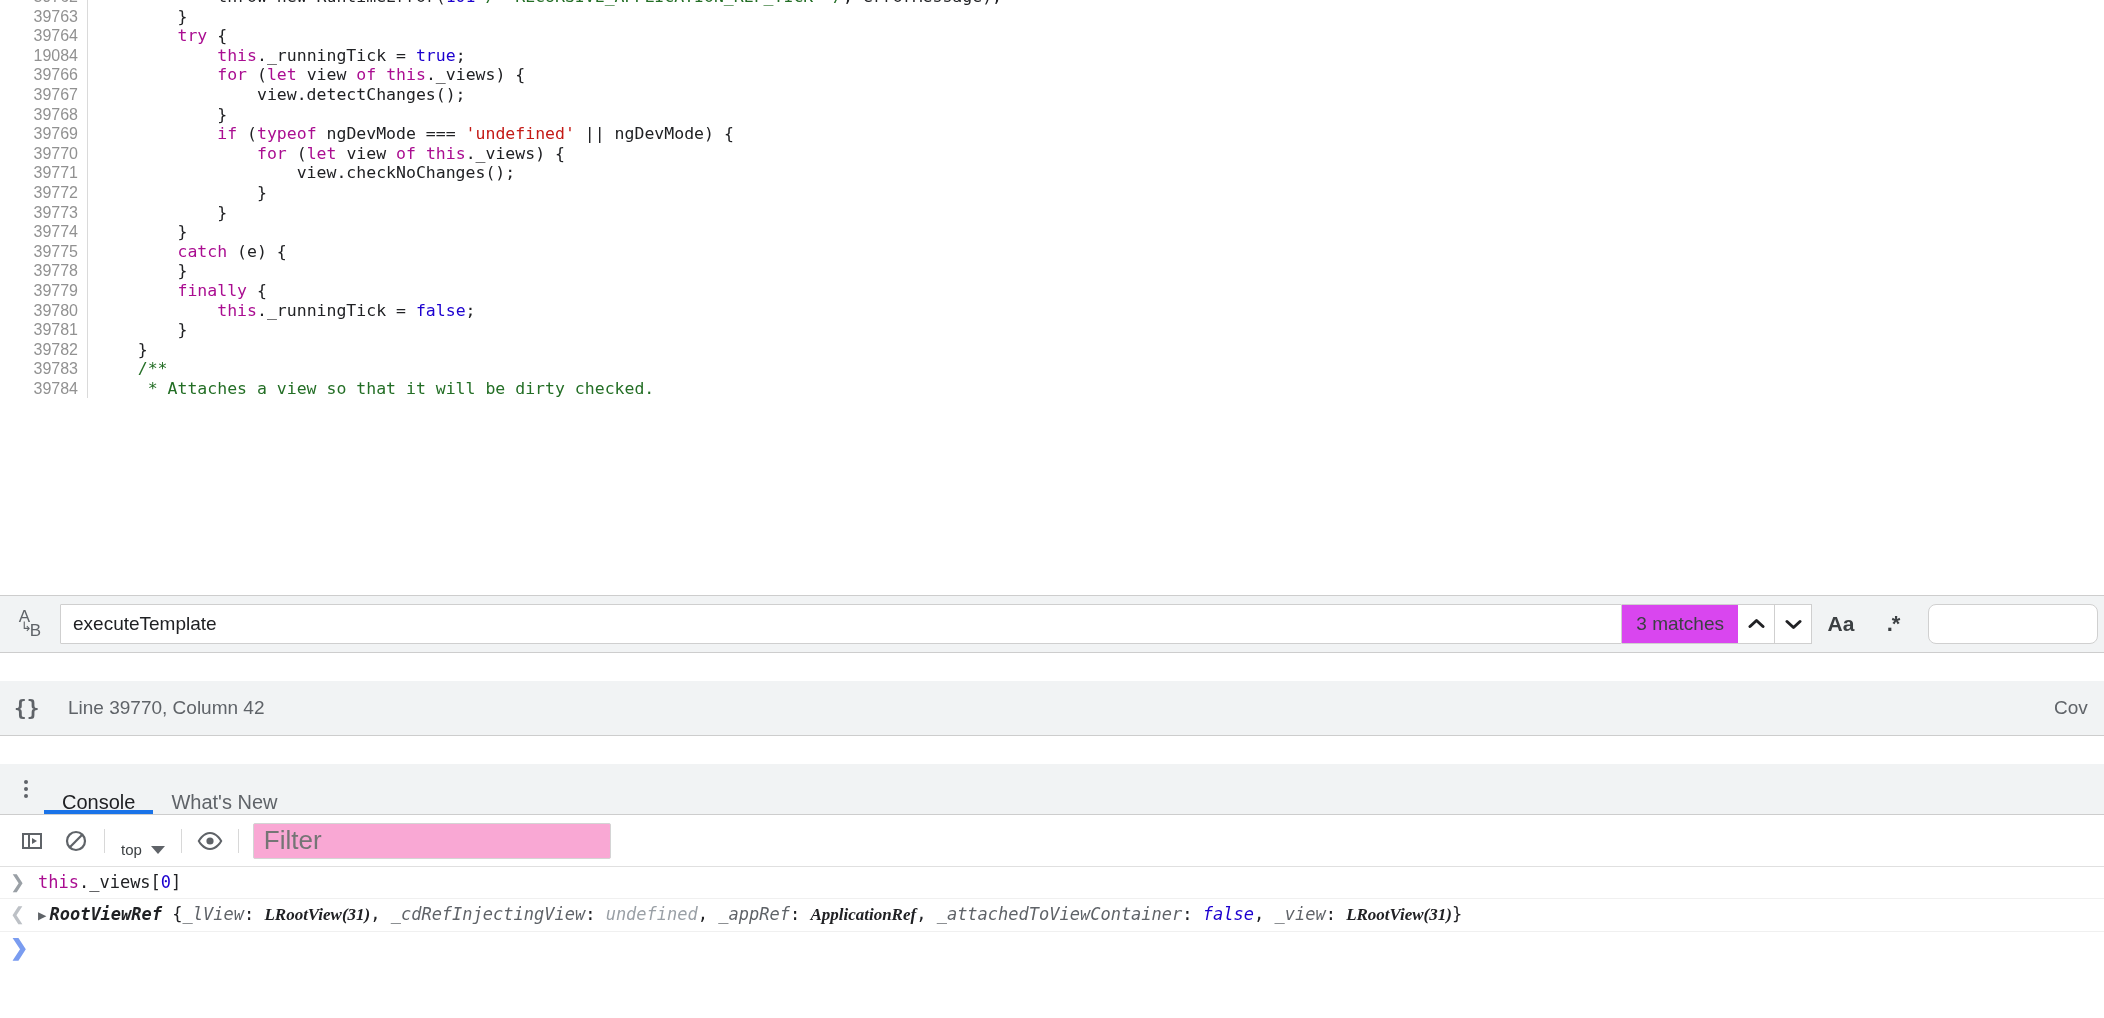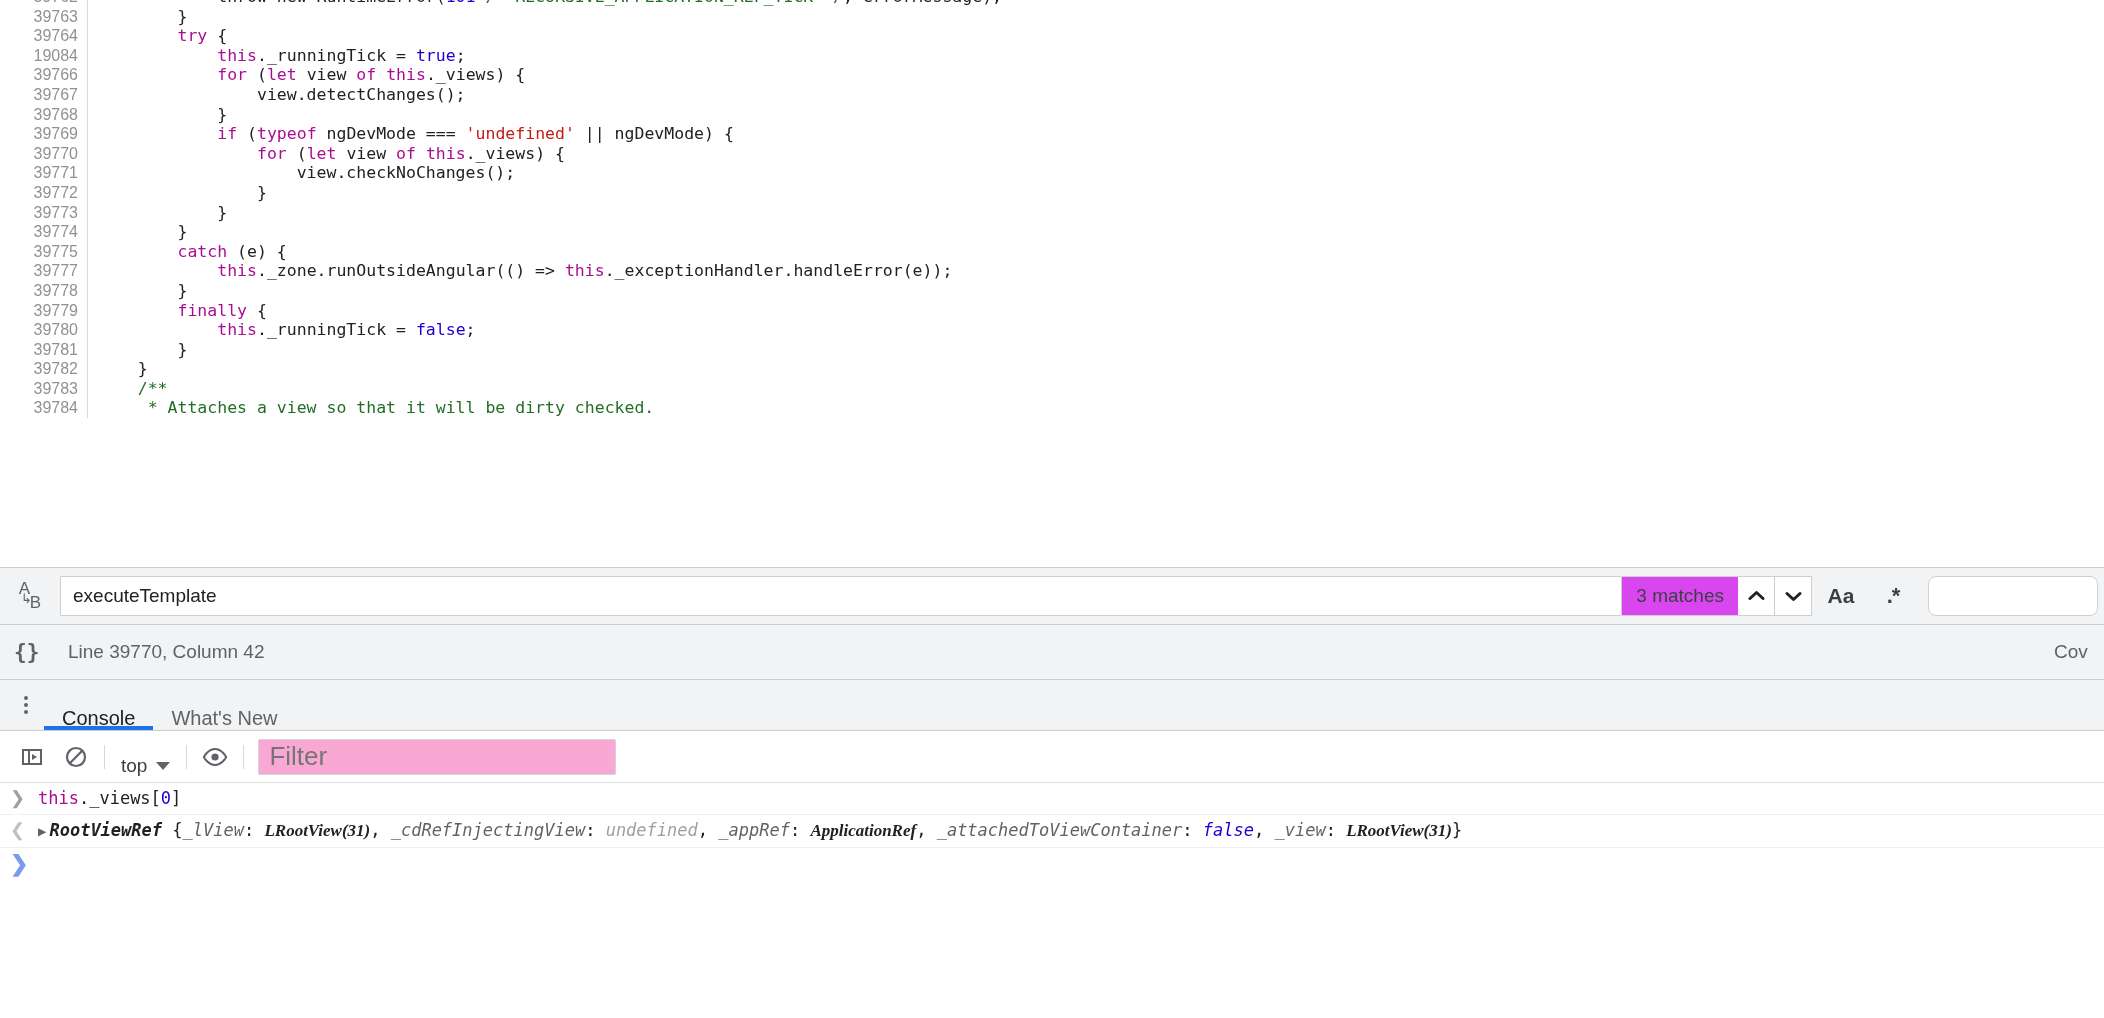--- a/index.html
+++ b/index.html
@@ -11,20 +11,21 @@
     font-family: "Liberation Sans", sans-serif;
     overflow: hidden;
   }
 
   #app {
     width: 2104px;
     height: 1018px;
     display: flex;
     flex-direction: column;
     background: #ffffff;
+    gap: 28px;
   }
 
   
   .editor {
     position: relative;
     height: 567px;
     overflow: hidden;
     background: #ffffff;
   }
   .code-scroll {
@@ -240,21 +241,21 @@
     display: flex; align-items: center; justify-content: center;
     color: #5f6368;
     cursor: pointer;
   }
   .ctb-sep {
     width: 1px; height: 24px; background: #d8d8d8; margin: 0 6px;
   }
   .ctx-select {
     display: flex; align-items: center; gap: 9px;
     padding: 0 10px; height: 36px;
-    font-size: 19px; color: #3c4043;
+    font-size: 15px; color: #3c4043;
     cursor: pointer;
     margin-top: 18px;
   }
   .caret-down {
     width: 0; height: 0;
     border-left: 7px solid transparent;
     border-right: 7px solid transparent;
     border-top: 8px solid #5f6368;
   }
   .filter-input {
@@ -329,21 +330,20 @@
         <div class="code-line"><div class="ln">39766</div><div class="code-text"><span class="tok-plain">            </span><span class="tok-kw">for</span><span class="tok-plain"> (</span><span class="tok-kw">let</span><span class="tok-plain"> view </span><span class="tok-kw">of</span><span class="tok-plain"> </span><span class="tok-kw">this</span><span class="tok-plain">._views) {</span></div></div>
         <div class="code-line"><div class="ln">39767</div><div class="code-text"><span class="tok-plain">                view.detectChanges();</span></div></div>
         <div class="code-line"><div class="ln">39768</div><div class="code-text"><span class="tok-plain">            }</span></div></div>
         <div class="code-line"><div class="ln">39769</div><div class="code-text"><span class="tok-plain">            </span><span class="tok-kw">if</span><span class="tok-plain"> (</span><span class="tok-kw">typeof</span><span class="tok-plain"> ngDevMode === </span><span class="tok-str">'undefined'</span><span class="tok-plain"> || ngDevMode) {</span></div></div>
         <div class="code-line"><div class="ln">39770</div><div class="code-text"><span class="tok-plain">                </span><span class="tok-kw">for</span><span class="tok-plain"> (</span><span class="tok-kw">let</span><span class="tok-plain"> view </span><span class="tok-kw">of</span><span class="tok-plain"> </span><span class="tok-kw">this</span><span class="tok-plain">._views) {</span></div></div>
         <div class="code-line"><div class="ln">39771</div><div class="code-text"><span class="tok-plain">                    view.checkNoChanges();</span></div></div>
         <div class="code-line"><div class="ln">39772</div><div class="code-text"><span class="tok-plain">                }</span></div></div>
         <div class="code-line"><div class="ln">39773</div><div class="code-text"><span class="tok-plain">            }</span></div></div>
         <div class="code-line"><div class="ln">39774</div><div class="code-text"><span class="tok-plain">        }</span></div></div>
         <div class="code-line"><div class="ln">39775</div><div class="code-text"><span class="tok-plain">        </span><span class="tok-kw">catch</span><span class="tok-plain"> (e) {</span></div></div>
-        <div class="code-line"><div class="ln">39777</div><div class="code-text"><span class="tok-plain">            </span><span class="tok-kw">this</span><span class="tok-plain">._zone.runOutsideAngular(() =&gt; </span><span class="tok-kw">this</span><span class="tok-plain">._exceptionHandler.handleError(e));</span></div></div>
         <div class="code-line"><div class="ln">39778</div><div class="code-text"><span class="tok-plain">        }</span></div></div>
         <div class="code-line"><div class="ln">39779</div><div class="code-text"><span class="tok-plain">        </span><span class="tok-kw">finally</span><span class="tok-plain"> {</span></div></div>
         <div class="code-line"><div class="ln">39780</div><div class="code-text"><span class="tok-plain">            </span><span class="tok-kw">this</span><span class="tok-plain">._runningTick = </span><span class="tok-num">false</span><span class="tok-plain">;</span></div></div>
         <div class="code-line"><div class="ln">39781</div><div class="code-text"><span class="tok-plain">        }</span></div></div>
         <div class="code-line"><div class="ln">39782</div><div class="code-text"><span class="tok-plain">    }</span></div></div>
         <div class="code-line"><div class="ln">39783</div><div class="code-text"><span class="tok-plain">    </span><span class="tok-cmt">/**</span></div></div>
         <div class="code-line"><div class="ln">39784</div><div class="code-text"><span class="tok-cmt">     * Attaches a view so that it will be dirty checked.</span></div></div>
       </div>
   </div>
 

